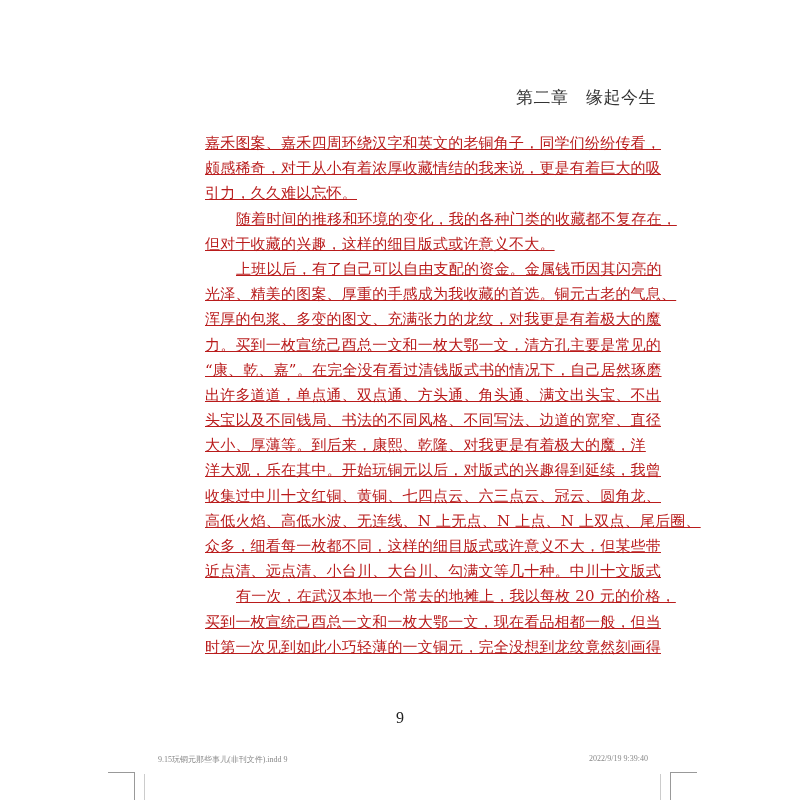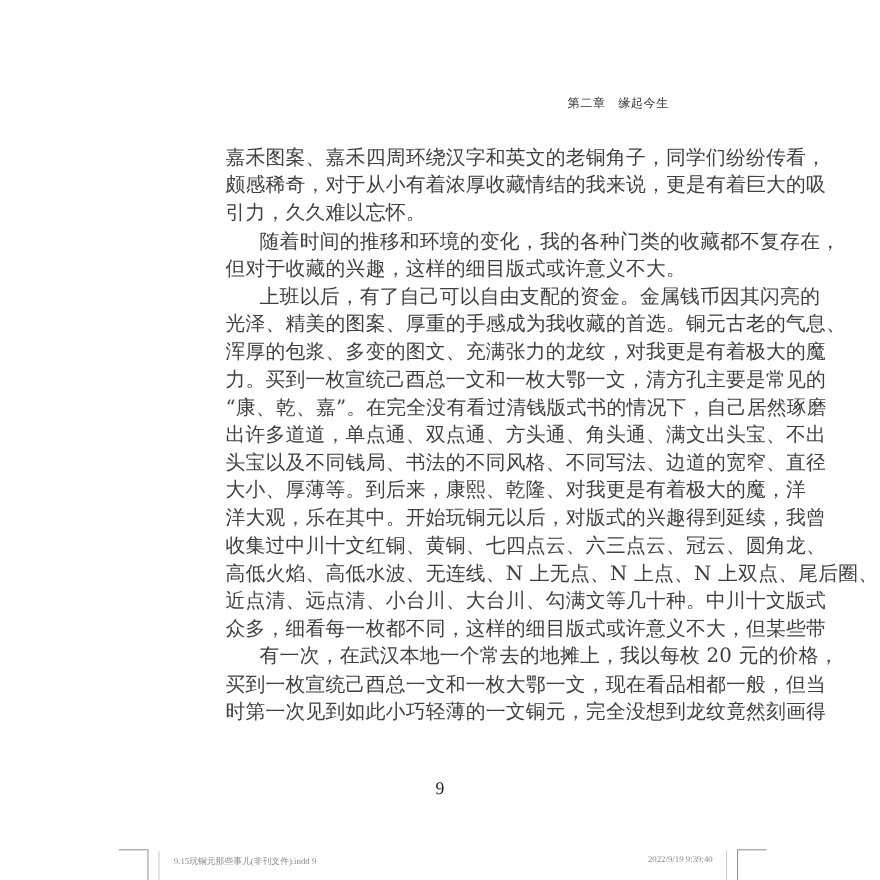--- a/index.html
+++ b/index.html
@@ -3,36 +3,36 @@
 <meta charset="utf-8">
 <style>
   html, body { margin: 0; padding: 0; }
   body {
     width: 800px; height: 800px; background: #ffffff; position: relative; overflow: hidden;
     font-family: "DejaVu Serif", "Liberation Serif", serif; color: #1a1a1a;
   }
   .running-head {
     position: absolute; top: 86px; left: 516px;
     font-family: "DejaVu Sans", "Liberation Sans", sans-serif;
-    font-size: 11px; color: #333; letter-spacing: 0.5px; white-space: pre;
+    font-size: 17px; color: #333; letter-spacing: 0.5px; white-space: pre;
   }
   .body-text {
     position: absolute; top: 131px; left: 205px; width: 421px;
   }
   .line {
-    font-size: 18px; line-height: 25.2px; height: 25.2px; white-space: nowrap;
-    letter-spacing: 0.2px; color: #404040;
+    font-size: 15px; line-height: 25.2px; height: 25.2px; white-space: nowrap;
+    letter-spacing: 0.2px; color: #b91c1c; text-decoration: underline;
   }
   .line.indent { padding-left: 31px; }
   .page-number {
     position: absolute; top: 709px; left: 394px; width: 12px; text-align: center;
     font-family: "Liberation Serif", "DejaVu Serif", serif; font-size: 16px; color: #222;
   }
   .slug {
-    position: absolute; top: 777px; font-size: 8px; color: #888;
+    position: absolute; top: 754px; font-size: 8px; color: #888;
     font-family: "Liberation Serif", serif; white-space: nowrap;
   }
   .slug.left { left: 158px; }
   .slug.right { left: 589px; }
   .crop { position: absolute; background: #999; }
 </style>
 </head>
 <body>
 
 <div class="running-head">第二章　缘起今生</div>
@@ -47,22 +47,22 @@
     <div class="line">光泽、精美的图案、厚重的手感成为我收藏的首选。铜元古老的气息、</div>
     <div class="line">浑厚的包浆、多变的图文、充满张力的龙纹，对我更是有着极大的魔</div>
     <div class="line">力。买到一枚宣统己酉总一文和一枚大鄂一文，清方孔主要是常见的</div>
     <div class="line">“康、乾、嘉”。在完全没有看过清钱版式书的情况下，自己居然琢磨</div>
     <div class="line">出许多道道，单点通、双点通、方头通、角头通、满文出头宝、不出</div>
     <div class="line">头宝以及不同钱局、书法的不同风格、不同写法、边道的宽窄、直径</div>
     <div class="line">大小、厚薄等。到后来，康熙、乾隆、对我更是有着极大的魔，洋</div>
     <div class="line">洋大观，乐在其中。开始玩铜元以后，对版式的兴趣得到延续，我曾</div>
     <div class="line">收集过中川十文红铜、黄铜、七四点云、六三点云、冠云、圆角龙、</div>
     <div class="line">高低火焰、高低水波、无连线、N 上无点、N 上点、N 上双点、尾后圈、</div>
+    <div class="line">众多，细看每一枚都不同，这样的细目版式或许意义不大，但某些带</div>
     <div class="line">近点清、远点清、小台川、大台川、勾满文等几十种。中川十文版式</div>
-    <div class="line">众多，细看每一枚都不同，这样的细目版式或许意义不大，但某些带</div>
     <div class="line indent">有一次，在武汉本地一个常去的地摊上，我以每枚 20 元的价格，</div>
     <div class="line">买到一枚宣统己酉总一文和一枚大鄂一文，现在看品相都一般，但当</div>
     <div class="line">时第一次见到如此小巧轻薄的一文铜元，完全没想到龙纹竟然刻画得</div>
   </div>
 
 <div class="page-number">9</div>
 
 <div class="crop" style="left:108px; top:772px; width:26px; height:1px;"></div>
 <div class="crop" style="left:134px; top:772px; width:1px; height:28px;"></div>
 <div class="crop" style="left:144px; top:774px; width:1px; height:26px; background:#ccc;"></div>

